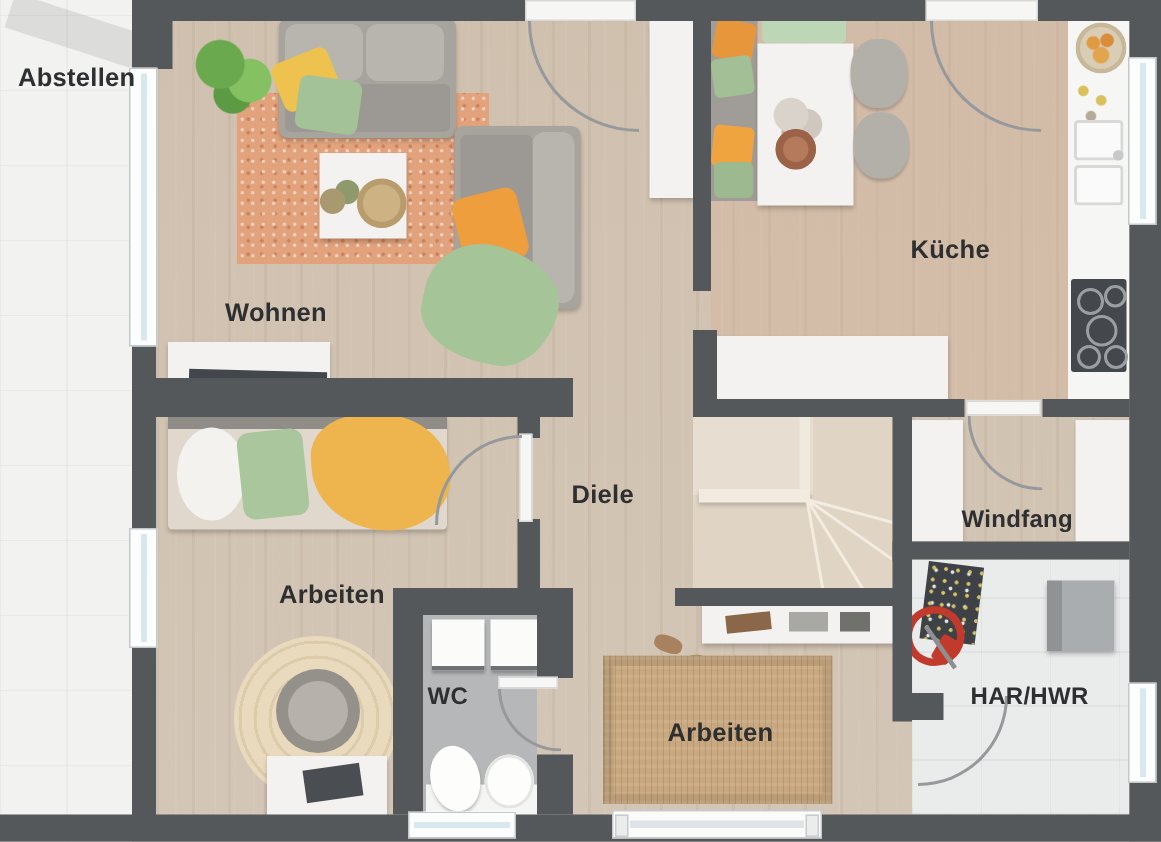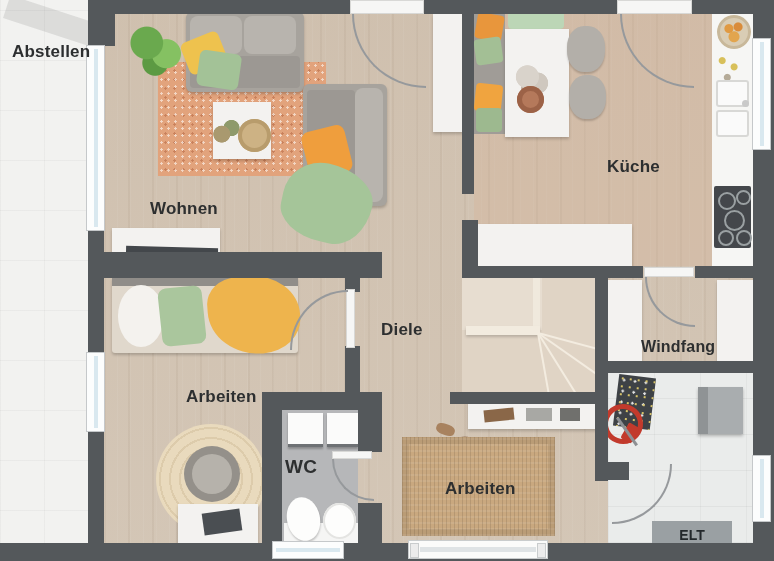--- a/index.html
+++ b/index.html
@@ -33,21 +33,21 @@
   
   .arc{position:absolute;}
   .arc-tr{border-left:2px solid #96999c;border-bottom:2px solid #96999c;border-radius:0 0 0 100%;}
   .arc-br{border-top:2px solid #96999c;border-left:2px solid #96999c;border-radius:100% 0 0 0;}
   .arc-tl{border-right:2px solid #96999c;border-bottom:2px solid #96999c;border-radius:0 0 100% 0;}
   .leaf{position:absolute;background:#f6f6f5;box-shadow:0 0 0 1px #d8d8d6 inset;}
   
   .room-label{position:absolute;font-size:17px;font-weight:600;color:#2d2f30;
      letter-spacing:.2px;white-space:nowrap;}
   .room-label.md{font-size:16px;}
-  .room-label.lg{font-size:19px;font-weight:700;}
+  .room-label.lg{font-size:16px;font-weight:700;}
   .white{background:#f3f2f0;box-shadow:0 2px 3px rgba(0,0,0,.20);}
   .gray-soft{background:#a7a39d;border-radius:6px;box-shadow:0 2px 3px rgba(0,0,0,.22);}
 </style>
 </head>
 <body>
 
 <div class="plan">
 
   <div class="abs terrace" style="left:0;top:0;width:88px;height:561px;"></div>
   <div class="abs" style="left:4px;top:12px;width:112px;height:24px;background:rgba(105,105,105,.16);transform:rotate(18deg);"></div>
@@ -160,23 +160,20 @@
   <div class="abs" style="left:452px;top:437px;width:19px;height:11px;background:#97755a;border-radius:40%;transform:rotate(-12deg);"></div>
   <div class="abs mat" style="left:402px;top:437px;width:153px;height:99px;"></div>
 
   <div class="abs" style="left:616px;top:376px;width:37px;height:52px;background:#3e4246;background-image:
        radial-gradient(#d8c468 1px,transparent 1.5px),radial-gradient(#e6e6e6 1px,transparent 1.5px);
        background-size:8px 8px,11px 11px;transform:rotate(7deg);"></div>
   <div class="abs" style="left:603px;top:404px;width:30px;height:30px;border:5px solid #c23a2c;border-radius:50%;transform:rotate(20deg);"></div>
   <div class="abs" style="left:624px;top:424px;width:12px;height:18px;background:#c23a2c;border-radius:2px;transform:rotate(30deg);"></div>
   <div class="abs" style="left:610px;top:430px;width:34px;height:3px;background:#8d9093;transform:rotate(55deg);"></div>
   <div class="abs" style="left:698px;top:387px;width:45px;height:47px;background:linear-gradient(90deg,#8f9395 0 10px,#a9adaf 10px);box-shadow:0 2px 3px rgba(0,0,0,.25);"></div>
-  <div class="abs" style="left:652px;top:521px;width:80px;height:28px;background:#9aa0a3;display:flex;align-items:center;justify-content:center;">
-    <span style="font-size:14px;font-weight:700;color:#23282b;font-family:'Liberation Sans',sans-serif;">ELT</span>
-  </div>
 
   <div class="wall" style="left:88px;top:0;width:686px;height:14px;"></div>
   <div class="wall" style="left:88px;top:0;width:27px;height:46px;"></div>
   <div class="wall" style="left:88px;top:0;width:16px;height:543px;"></div>
   <div class="wall" style="left:753px;top:0;width:21px;height:561px;"></div>
   <div class="wall" style="left:0;top:543px;width:774px;height:18px;"></div>
   <div class="wall" style="left:104px;top:252px;width:278px;height:26px;"></div>
   <div class="wall" style="left:345px;top:274px;width:15px;height:18px;"></div>
   <div class="wall" style="left:345px;top:346px;width:15px;height:64px;"></div>
   <div class="wall" style="left:462px;top:14px;width:12px;height:180px;"></div>
@@ -233,14 +230,15 @@
   <div class="arc arc-tl" style="left:612px;top:464px;width:58px;height:58px;"></div>
 
   <div class="room-label" style="left:12px;top:42px;">Abstellen</div>
   <div class="room-label" style="left:150px;top:199px;">Wohnen</div>
   <div class="room-label" style="left:607px;top:157px;">Küche</div>
   <div class="room-label" style="left:381px;top:320px;">Diele</div>
   <div class="room-label md" style="left:641px;top:338px;">Windfang</div>
   <div class="room-label" style="left:186px;top:387px;">Arbeiten</div>
   <div class="room-label lg" style="left:285px;top:456px;">WC</div>
   <div class="room-label" style="left:445px;top:479px;">Arbeiten</div>
+  <div class="room-label lg" style="left:647px;top:456px;">HAR/HWR</div>
 
 </div>
 
 </body></html>

